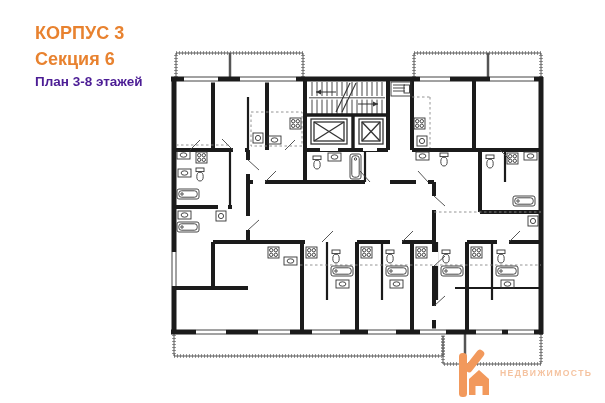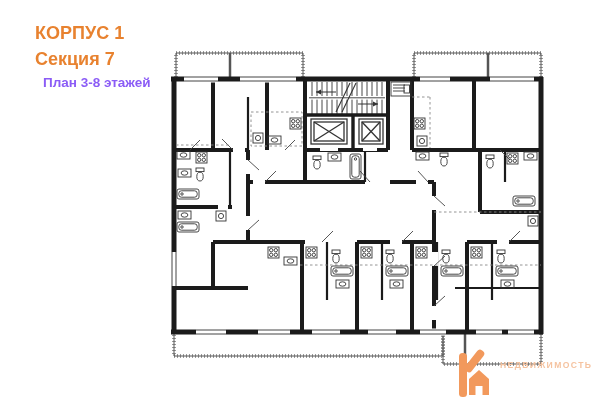--- a/index.html
+++ b/index.html
@@ -10,27 +10,27 @@
     --wall:#1b1b1b;
   }
   html,body{margin:0;padding:0;}
   body{
     width:605px;height:403px;position:relative;background:#ffffff;overflow:hidden;
     font-family:"Liberation Sans","DejaVu Sans",sans-serif;
   }
   .title-block{position:absolute;left:35px;top:24px;line-height:1.0;}
   .title-korpus{color:var(--accent);font-size:18px;font-weight:bold;margin:0 0 8px 0;}
   .title-section{color:var(--accent);font-size:18px;font-weight:bold;margin:0 0 7px 0;}
-  .title-plan{color:#8b5cf6;font-size:13.5px;font-weight:bold;margin:8px;text-align:center;}
+  .title-plan{color:#4c1d95;font-size:13.5px;font-weight:bold;margin:0;text-align:center;}
   .plan-wrap{position:absolute;left:0;top:0;width:605px;height:403px;}
   .logo{position:absolute;left:457px;top:349px;width:146px;height:52px;display:flex;align-items:flex-start;}
   .logo-icon{width:37px;height:50px;flex:0 0 auto;position:relative;}
   .logo-text{padding-top:8px;padding-left:6px;}
   .logo-name{color:var(--logo-title);font-weight:bold;font-size:16px;letter-spacing:0.5px;line-height:1;}
-  .logo-sub{color:var(--logo-sub);font-size:8.6px;letter-spacing:1.4px;line-height:1;margin-top:4px;font-weight:bold;}
+  .logo-sub{color:var(--logo-sub);font-size:8.6px;letter-spacing:1.4px;line-height:1;margin-top:12px;font-weight:bold;}
   svg{display:block;}
 </style>
 </head>
 <body>
 
 <div class="plan-wrap">
 <svg width="605" height="403" viewBox="0 0 605 403">
   <defs>
     <g id="stove" stroke="#333" stroke-width="0.9" fill="none">
       <rect x="0" y="0" width="11" height="11"></rect>
@@ -312,22 +312,22 @@
     <use href="#tubh" x="441" y="266"></use>
     <use href="#stove" x="471" y="247"></use>
     <use href="#wc" x="497" y="250"></use>
     <use href="#tubh" x="496" y="266"></use>
     <use href="#sinku" x="501" y="280"></use>
   </g>
 </svg>
 </div>
 
 <div class="title-block">
-  <div class="title-korpus">КОРПУС 1</div>
-  <div class="title-section">Секция 7</div>
+  <div class="title-korpus">КОРПУС 3</div>
+  <div class="title-section">Секция 6</div>
   <div class="title-plan">План 3-8 этажей</div>
 </div>
 
 <div class="logo">
   <div class="logo-icon">
     <svg width="37" height="50" viewBox="0 0 37 50">
       <rect x="2" y="4" width="8" height="44" rx="3.5" fill="#f2995c"></rect>
       <rect x="13.5" y="-1" width="8" height="26" rx="3.5" fill="#f2995c" transform="rotate(38 17.5 12)"></rect>
       <path d="M12,30 L22,21 L32,30 V46 H12 Z" fill="#f2995c"></path>
       <rect x="18.5" y="37" width="7" height="9" fill="#ffffff"></rect>

